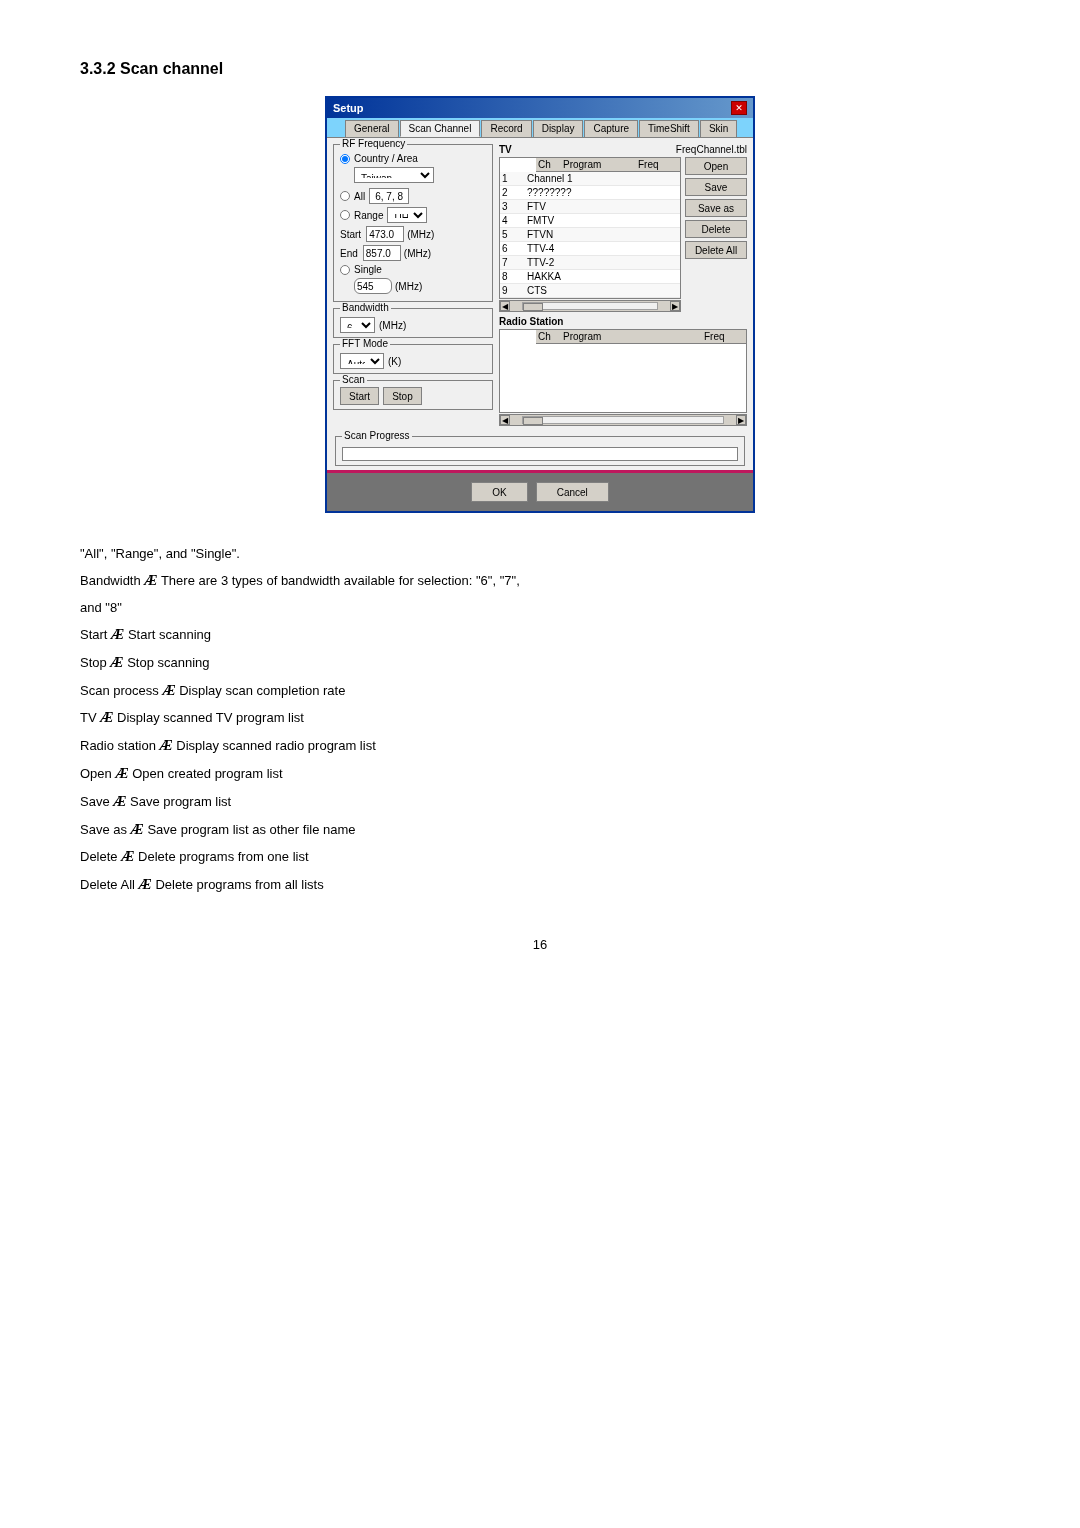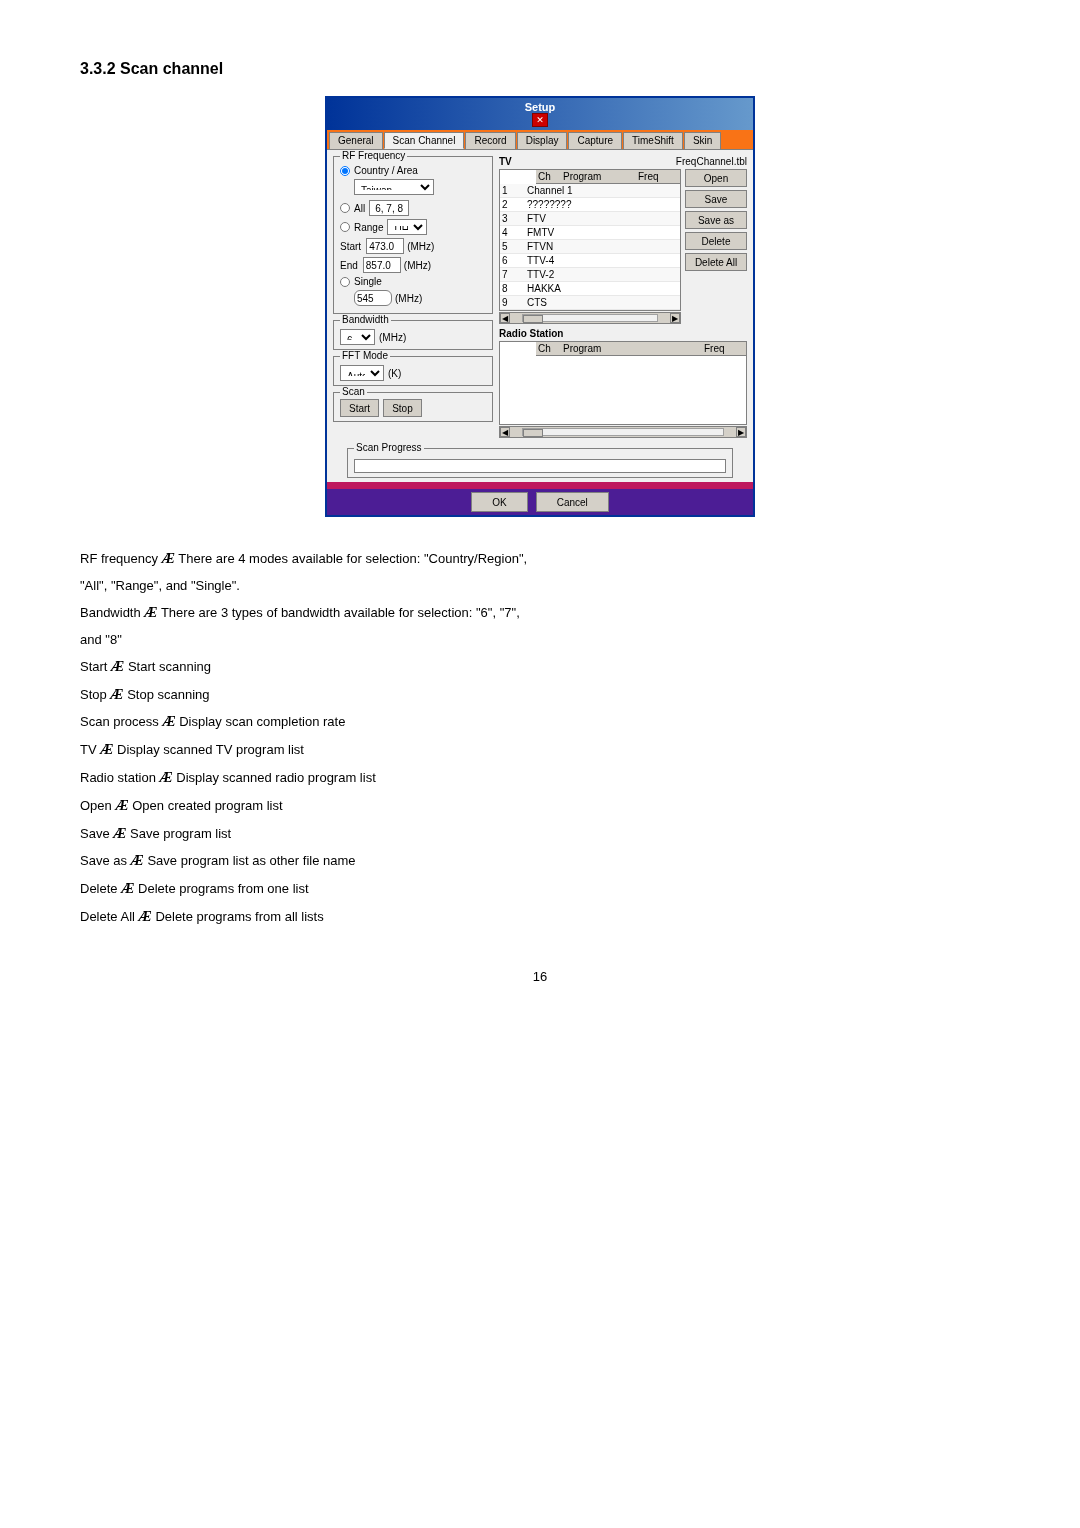--- a/index.html
+++ b/index.html
@@ -36,42 +36,41 @@
 
     .dialog-titlebar {
       background: linear-gradient(to right, #003399, #6699cc);
       color: white;
       padding: 3px 6px;
       display: flex;
       justify-content: space-between;
       align-items: center;
       font-size: 11px;
       font-weight: bold;
-      flex-direction: column;
     }
 
     .dialog-close-btn {
       background: #cc0000;
       color: white;
       border: 1px solid #800000;
       width: 16px;
       height: 14px;
       font-size: 9px;
       cursor: pointer;
       display: flex;
       align-items: center;
       justify-content: center;
     }
 
     .dialog-tabs {
       display: flex;
-      background: #f97316;
+      background: #7dd3fc;
       border-bottom: 1px solid #808080;
       padding-top: 2px;
-      padding-left: 2px;
+      padding-left: 18px;
       gap: 1px;
     }
 
     .dialog-tab {
       padding: 2px 8px;
       border: 1px solid #808080;
       border-bottom: none;
       background: #d4d0c8;
       font-size: 10px;
       cursor: pointer;
@@ -283,21 +282,21 @@
       height: 8px;
       background: #f0f0f0;
       border: 1px solid #a0a0a0;
       margin: 0 12px;
       position: relative;
     }
 
     .progress-section {
       padding: 4px 6px;
       border: 1px solid #808080;
-      margin: 4px 20px;
+      margin: 4px 8px;
       position: relative;
     }
 
     .progress-title {
       position: absolute;
       top: -7px;
       left: 6px;
       background: #f0f0f0;
       padding: 0 2px;
       font-size: 10px;
@@ -307,23 +306,23 @@
       margin-top: 6px;
       height: 14px;
       background: white;
       border: 1px solid #808080;
     }
 
     .dialog-footer {
       display: flex;
       justify-content: center;
       gap: 8px;
-      padding: 3px;
-      background: #4c1d95;
-      border-top: 7px solid #be185d;
+      padding: 9px;
+      background: #737373;
+      border-top: 3px solid #be185d;
     }
 
     .footer-btn {
       border: 1px solid #808080;
       background: #d4d0c8;
       padding: 2px 20px;
       font-size: 10px;
       cursor: pointer;
       height: 20px;
     }
@@ -599,21 +598,20 @@
 
     <div class="dialog-footer">
       <button class="footer-btn">OK</button>
       <button class="footer-btn">Cancel</button>
     </div>
 
   </div>
 </div>
 
 <div class="description">
-  <p>RF frequency <span class="arrow-symbol">Æ</span> There are 4 modes available for selection: "Country/Region",</p>
   <p>"All", "Range", and "Single".</p>
   <p>Bandwidth <span class="arrow-symbol">Æ</span> There are 3 types of bandwidth available for selection: "6", "7",</p>
   <p>and "8"</p>
   <p>Start <span class="arrow-symbol">Æ</span> Start scanning</p>
   <p>Stop <span class="arrow-symbol">Æ</span> Stop scanning</p>
   <p>Scan process <span class="arrow-symbol">Æ</span> Display scan completion rate</p>
   <p>TV <span class="arrow-symbol">Æ</span> Display scanned TV program list</p>
   <p>Radio station <span class="arrow-symbol">Æ</span> Display scanned radio program list</p>
   <p>Open <span class="arrow-symbol">Æ</span> Open created program list</p>
   <p>Save <span class="arrow-symbol">Æ</span> Save program list</p>

